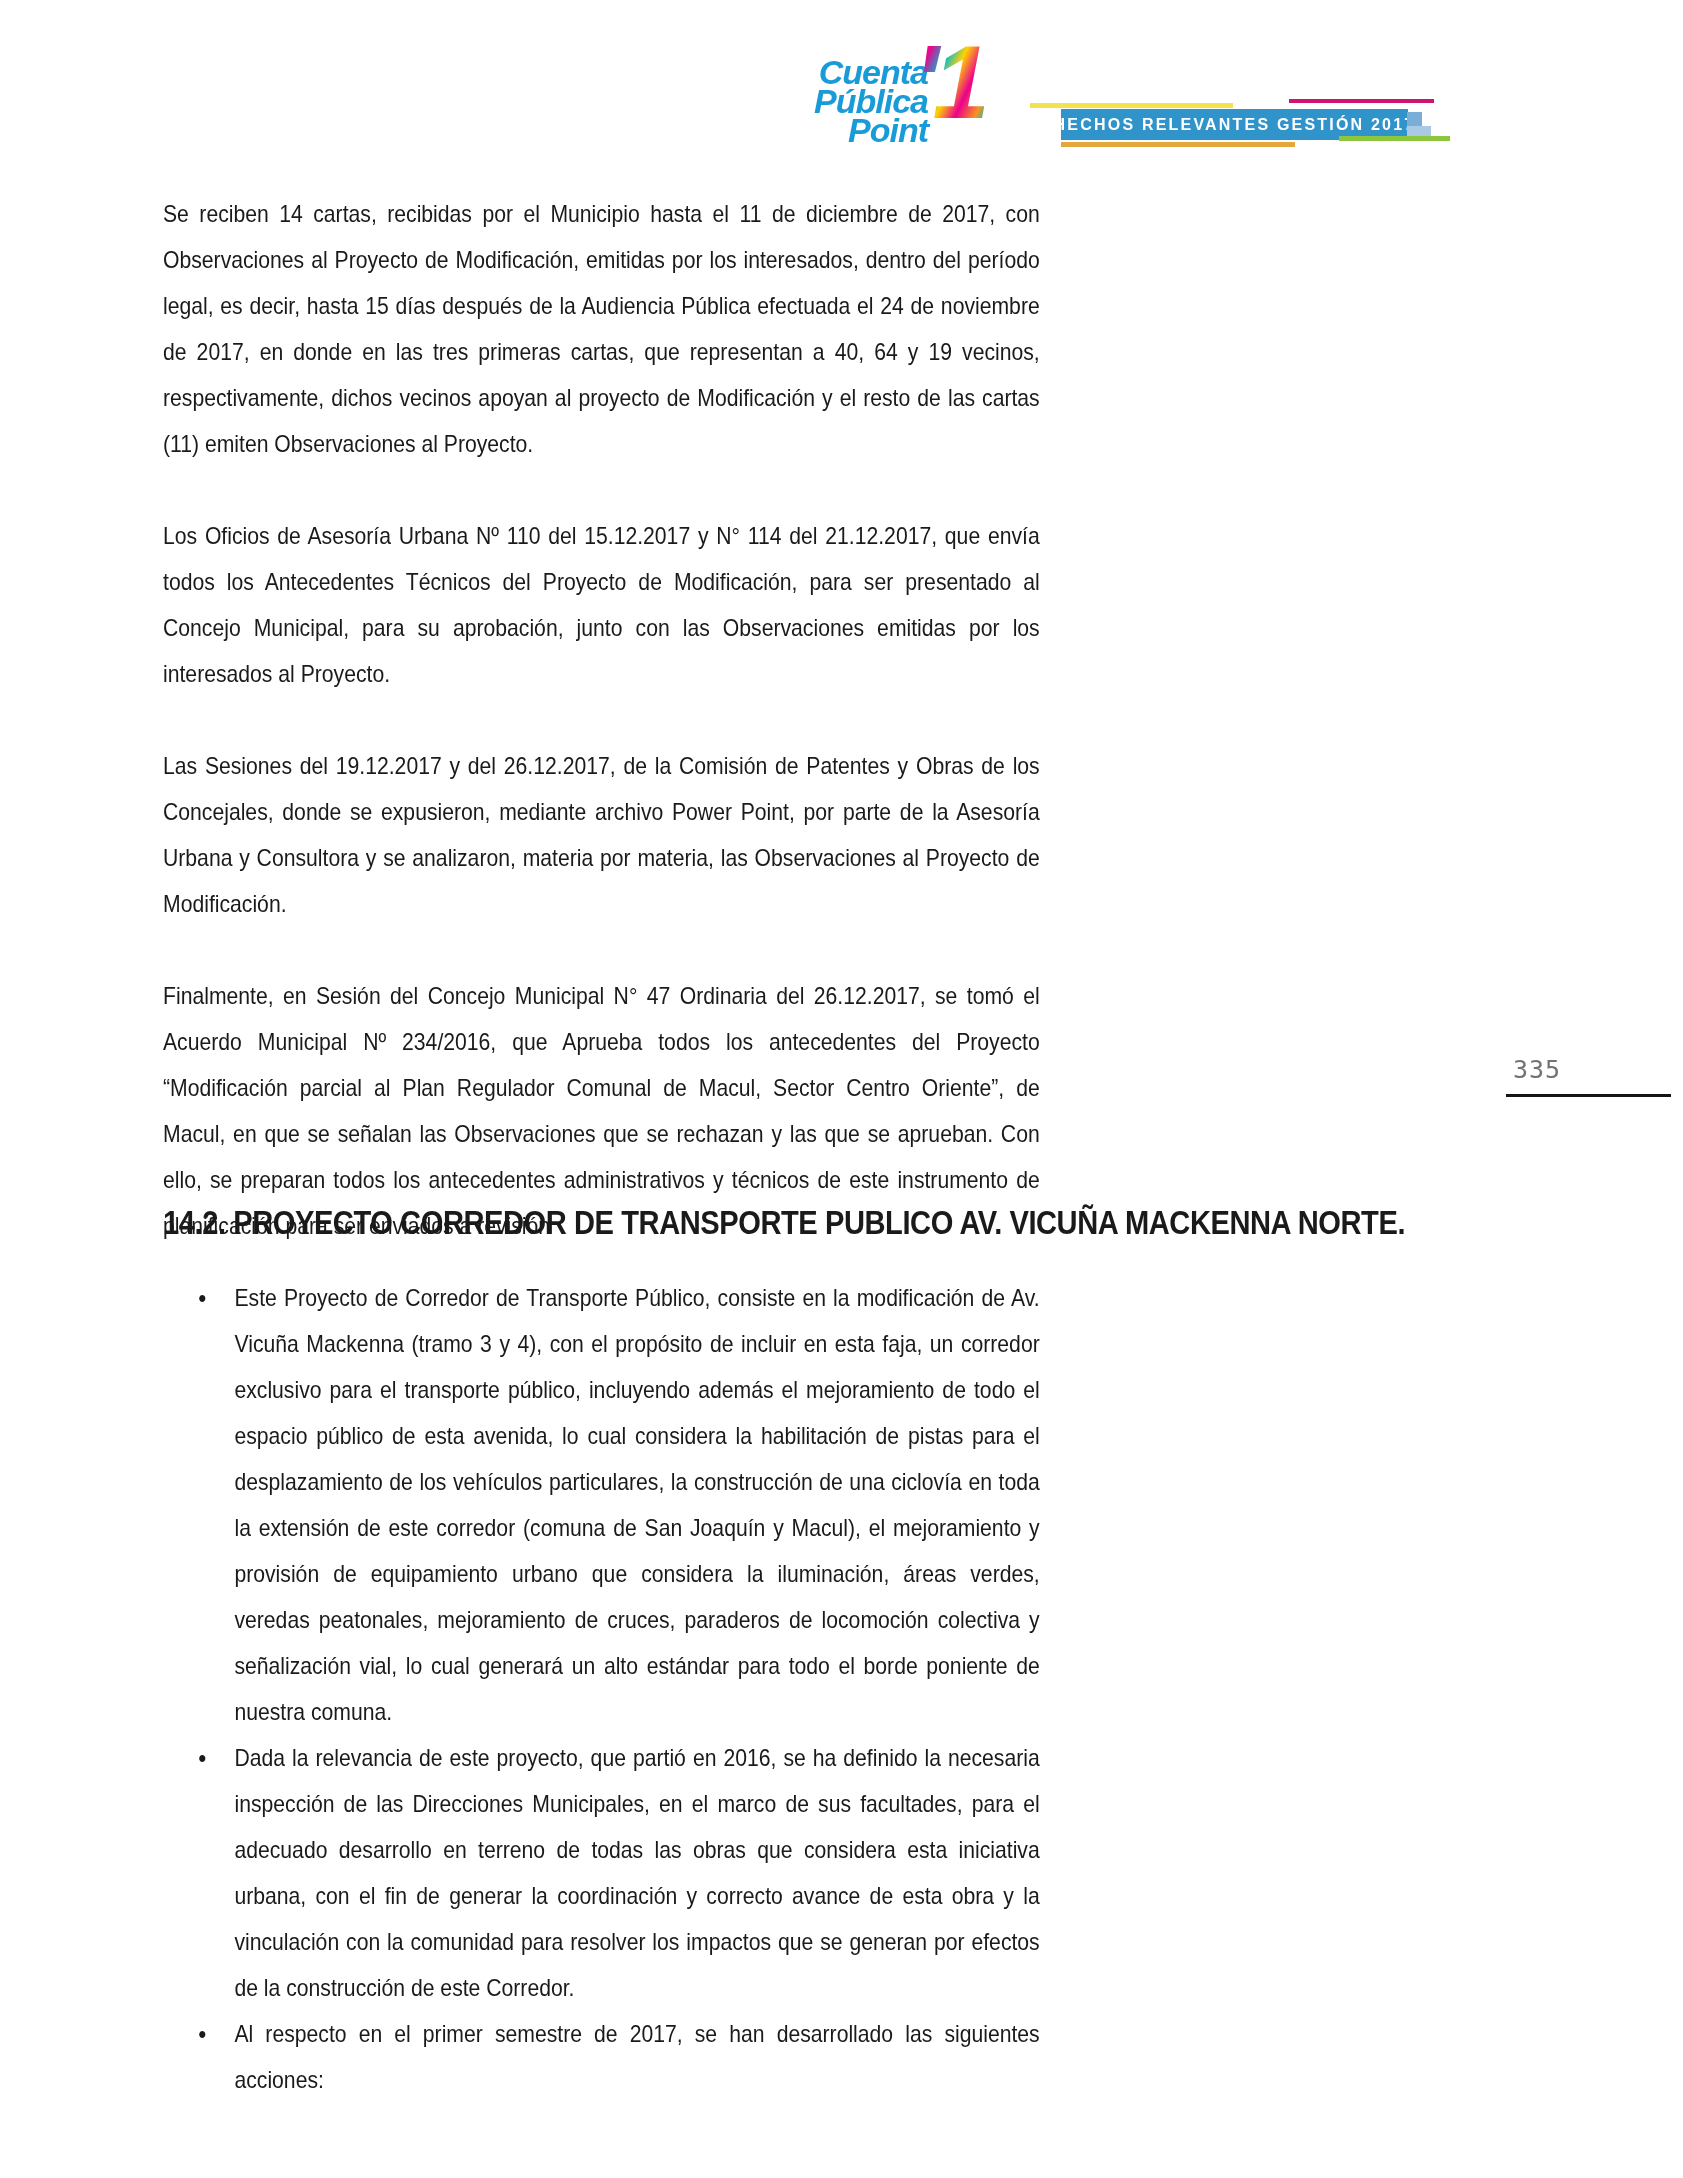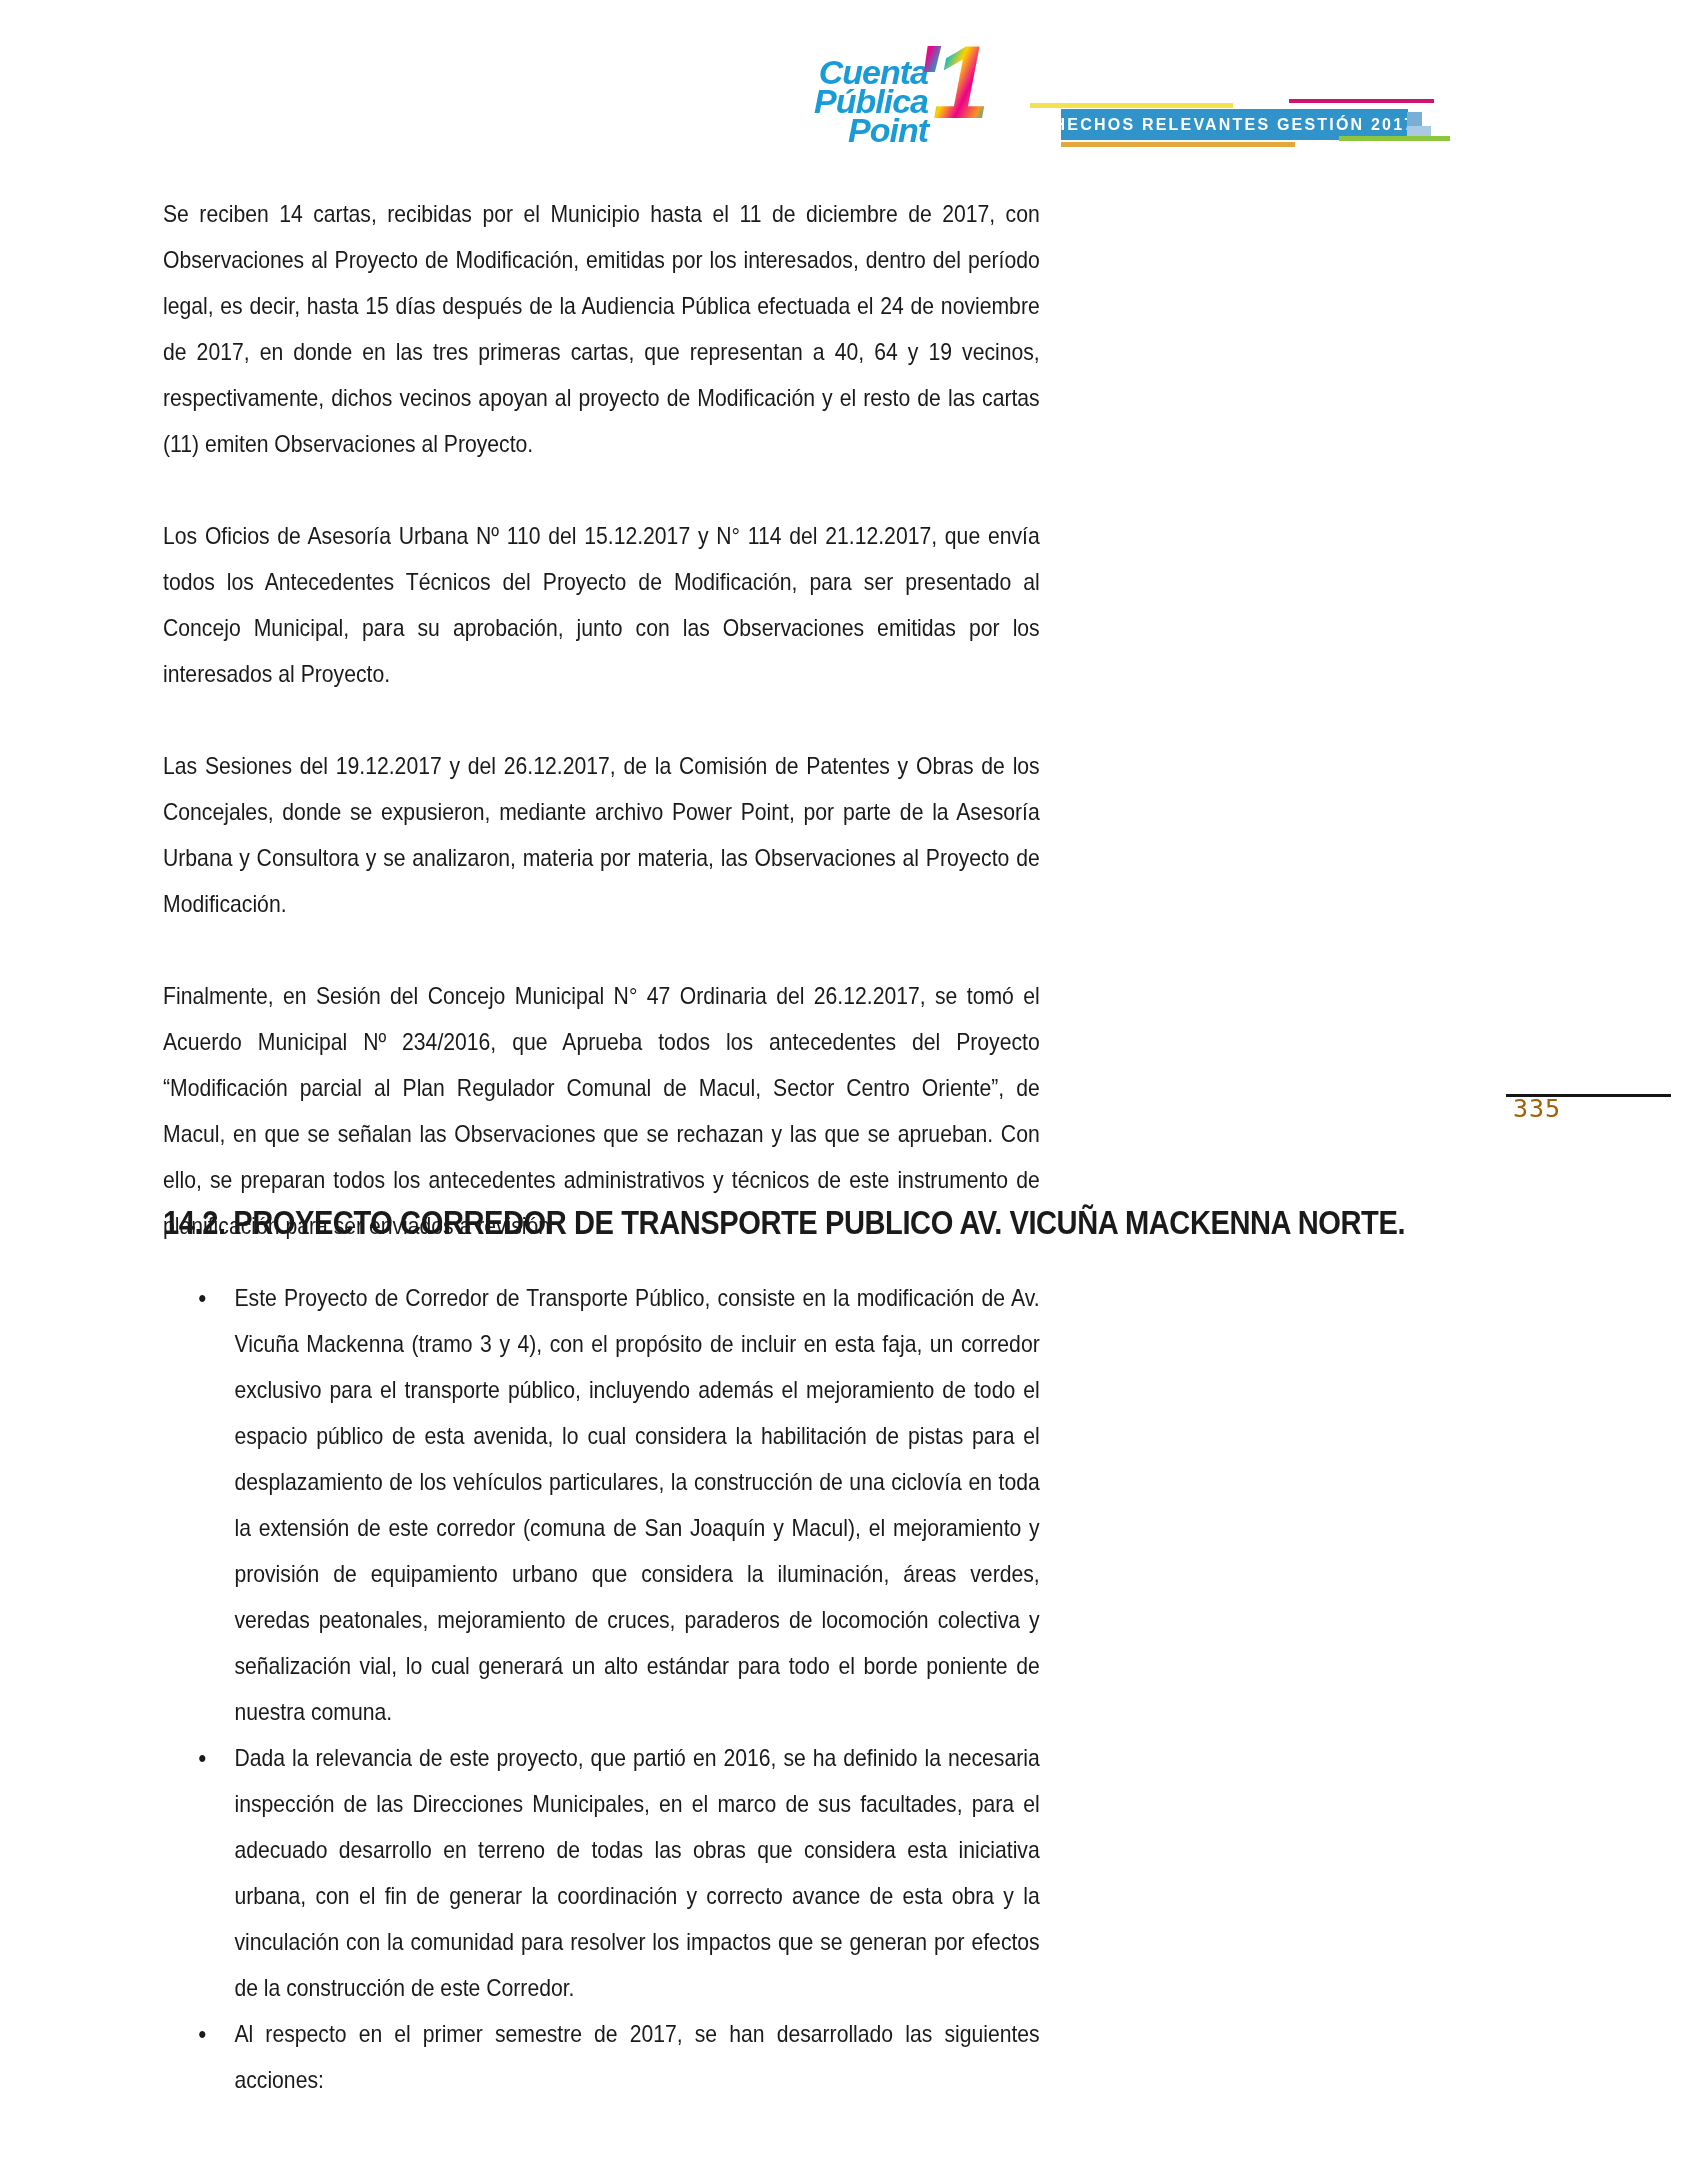--- a/index.html
+++ b/index.html
@@ -74,22 +74,21 @@
   }
   .body-col p { margin: 0 0 46px 0; }
 
   
   .pagenum {
     position: absolute;
     left: 1513px; top: 1055px;
     font-size: 25px;
     font-family: "DejaVu Sans Mono", "Liberation Mono", monospace;
     letter-spacing: 1px;
-    color: #a16207;
-    margin-top: 39px;
+    color: #737373;
   }
   .pagenum-rule { position: absolute; left: 1506px; top: 1094px; width: 165px; height: 3px; background: #151515; }
 
   
   .section-heading {
     position: absolute;
     left: 163px; top: 1204px;
     width: 1525px;
     font-size: 33px;
     font-weight: bold;

